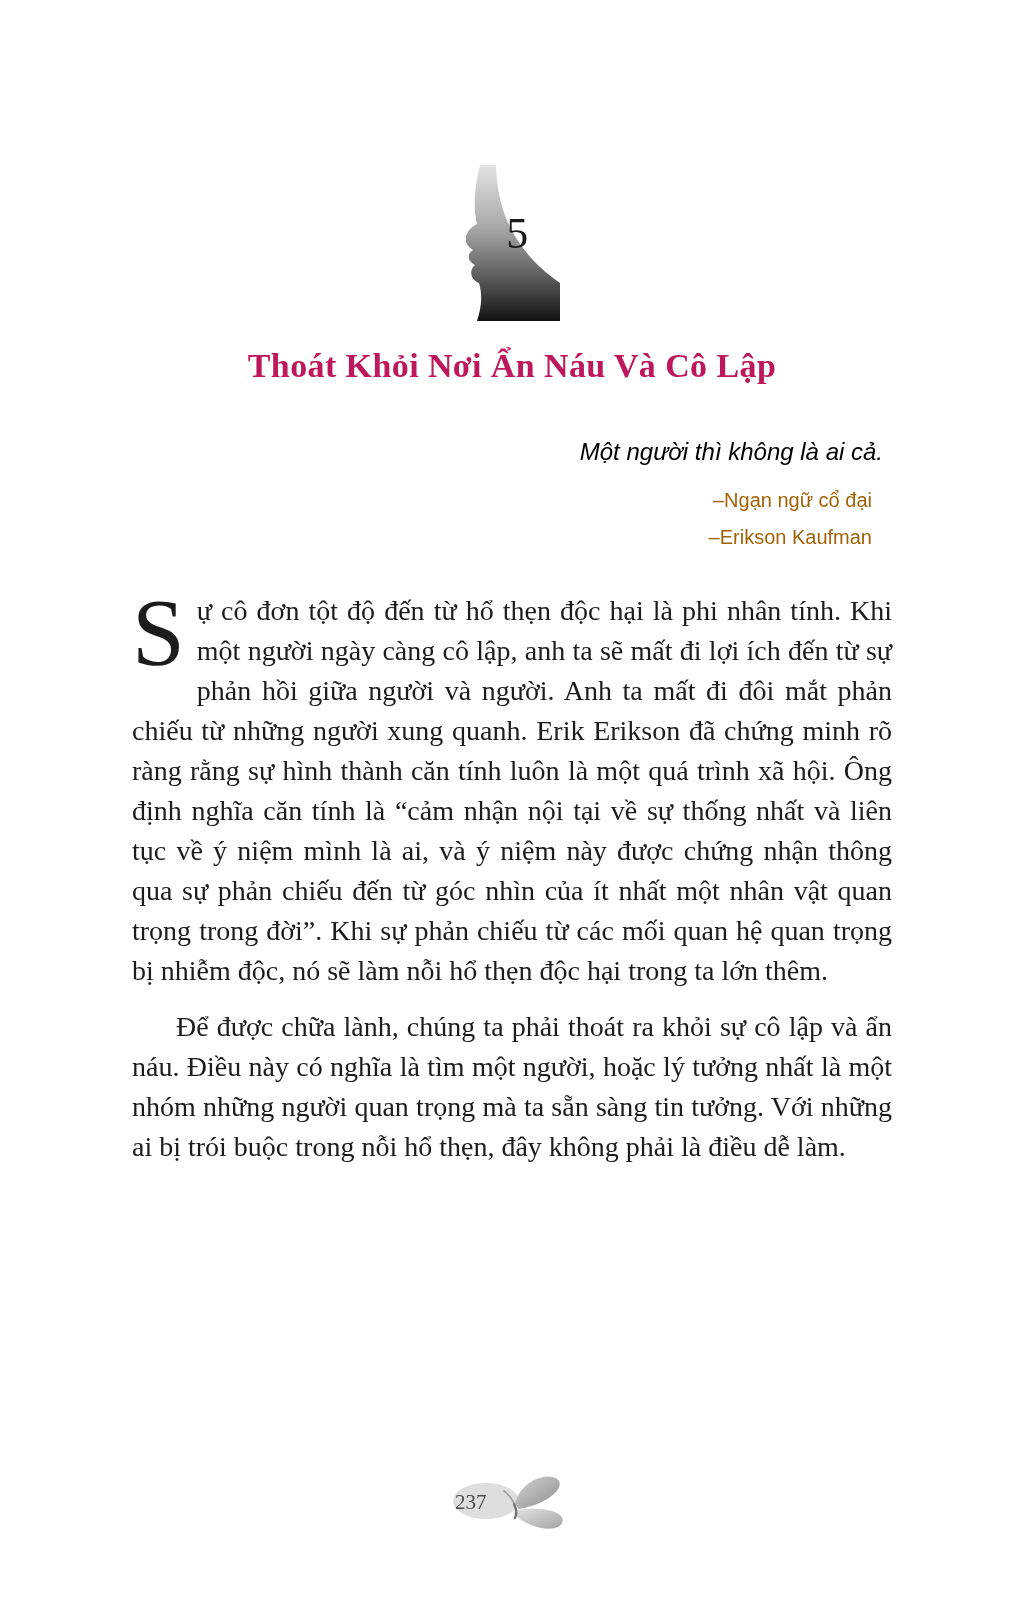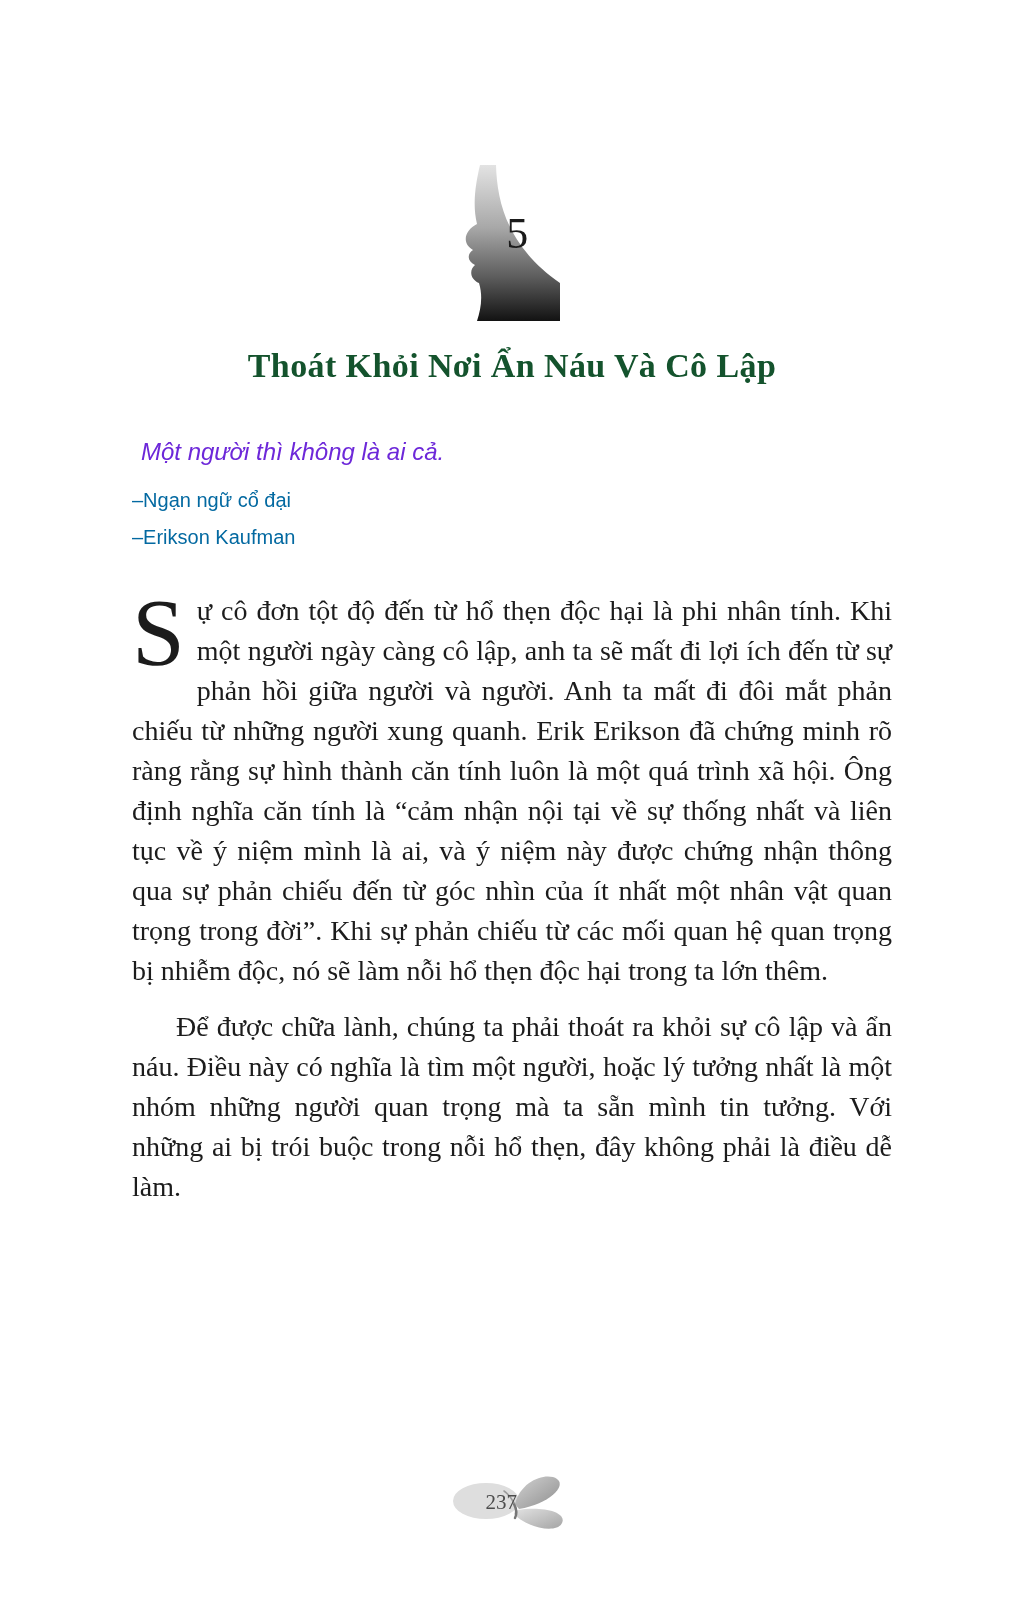--- a/index.html
+++ b/index.html
@@ -40,42 +40,43 @@
     line-height: 1;
   }
 
   
   .chapter-title {
     margin: 26px 0 0 0;
     text-align: center;
     font-size: 34px;
     font-weight: bold;
     letter-spacing: 0.4px;
-    color: #14532d;
+    color: #be185d;
     font-family: "Liberation Serif", serif;
   }
 
   .epigraph {
     margin: 44px auto 0 auto;
     max-width: 742px;
-    text-align: left;
+    text-align: right;
     font-family: "Liberation Sans", sans-serif;
     font-style: italic;
     font-size: 24px;
     line-height: 1.9;
-    color: #6d28d9;
+    color: #000000;
   }
   .epigraph.second { margin-top: 52px; }
 
   .attribution {
     margin: 14px 0 0 0;
+    text-align: right;
     padding-right: 20px;
     font-family: "Liberation Sans", sans-serif;
     font-size: 20px;
-    color: #0369a1;
+    color: #a16207;
   }
 
   
   .body-text { margin-top: 42px; }
   .body-text p {
     margin: 0;
     font-size: 28px;
     line-height: 40px;
     text-align: justify;
     color: #1c1c1c;
@@ -101,21 +102,21 @@
     transform: translateX(-50%);
     width: 122px;
     height: 66px;
   }
   .page-footer svg { display: block; }
   .page-number {
     position: absolute;
     left: 4px;
     top: 20px;
     width: 62px;
-    text-align: right;
+    text-align: left;
     font-family: "Liberation Serif", serif;
     font-size: 21px;
     color: #4c4c4c;
   }
 </style>
 </head>
 <body>
 
 <div class="page">
 
@@ -147,21 +148,21 @@
 
     <div class="epigraph">Một người thì không là ai cả.</div>
     <div class="attribution">–Ngạn ngữ cổ đại</div>
 
     <div class="attribution">–Erikson Kaufman</div>
 
     <div class="body-text">
       <p>
         <span class="drop-cap">S</span><span>ự cô đơn tột độ đến từ hổ thẹn độc hại là phi nhân tính. Khi một người ngày càng cô lập, anh ta sẽ mất đi lợi ích đến từ sự phản hồi giữa người và người. Anh ta mất đi đôi mắt phản chiếu từ những người xung quanh. Erik Erikson đã chứng minh rõ ràng rằng sự hình thành căn tính luôn là một quá trình xã hội. Ông định nghĩa căn tính là “cảm nhận nội tại về sự thống nhất và liên tục về ý niệm mình là ai, và ý niệm này được chứng nhận thông qua sự phản chiếu đến từ góc nhìn của ít nhất một nhân vật quan trọng trong đời”. Khi sự phản chiếu từ các mối quan hệ quan trọng bị nhiễm độc, nó sẽ làm nỗi hổ thẹn độc hại trong ta lớn thêm.</span>
       </p>
-      <p>Để được chữa lành, chúng ta phải thoát ra khỏi sự cô lập và ẩn náu. Điều này có nghĩa là tìm một người, hoặc lý tưởng nhất là một nhóm những người quan trọng mà ta sẵn mình tin tưởng. Với những ai bị trói buộc trong nỗi hổ thẹn, đây không phải là điều dễ làm.</p>
+      <p>Để được chữa lành, chúng ta phải thoát ra khỏi sự cô lập và ẩn náu. Điều này có nghĩa là tìm một người, hoặc lý tưởng nhất là một nhóm những người quan trọng mà ta sẵn sàng tin tưởng. Với những ai bị trói buộc trong nỗi hổ thẹn, đây không phải là điều dễ làm.</p>
     </div>
 
   </div>
 
   <div class="page-footer">
     <svg viewBox="0 0 122 66" width="122" height="66" aria-hidden="true">
       <defs>
         <linearGradient id="bfGrad1" x1="0" y1="0" x2="1" y2="1">
           <stop offset="0" stop-color="#d2d2d2"></stop>
           <stop offset="1" stop-color="#8e8e8e"></stop>

